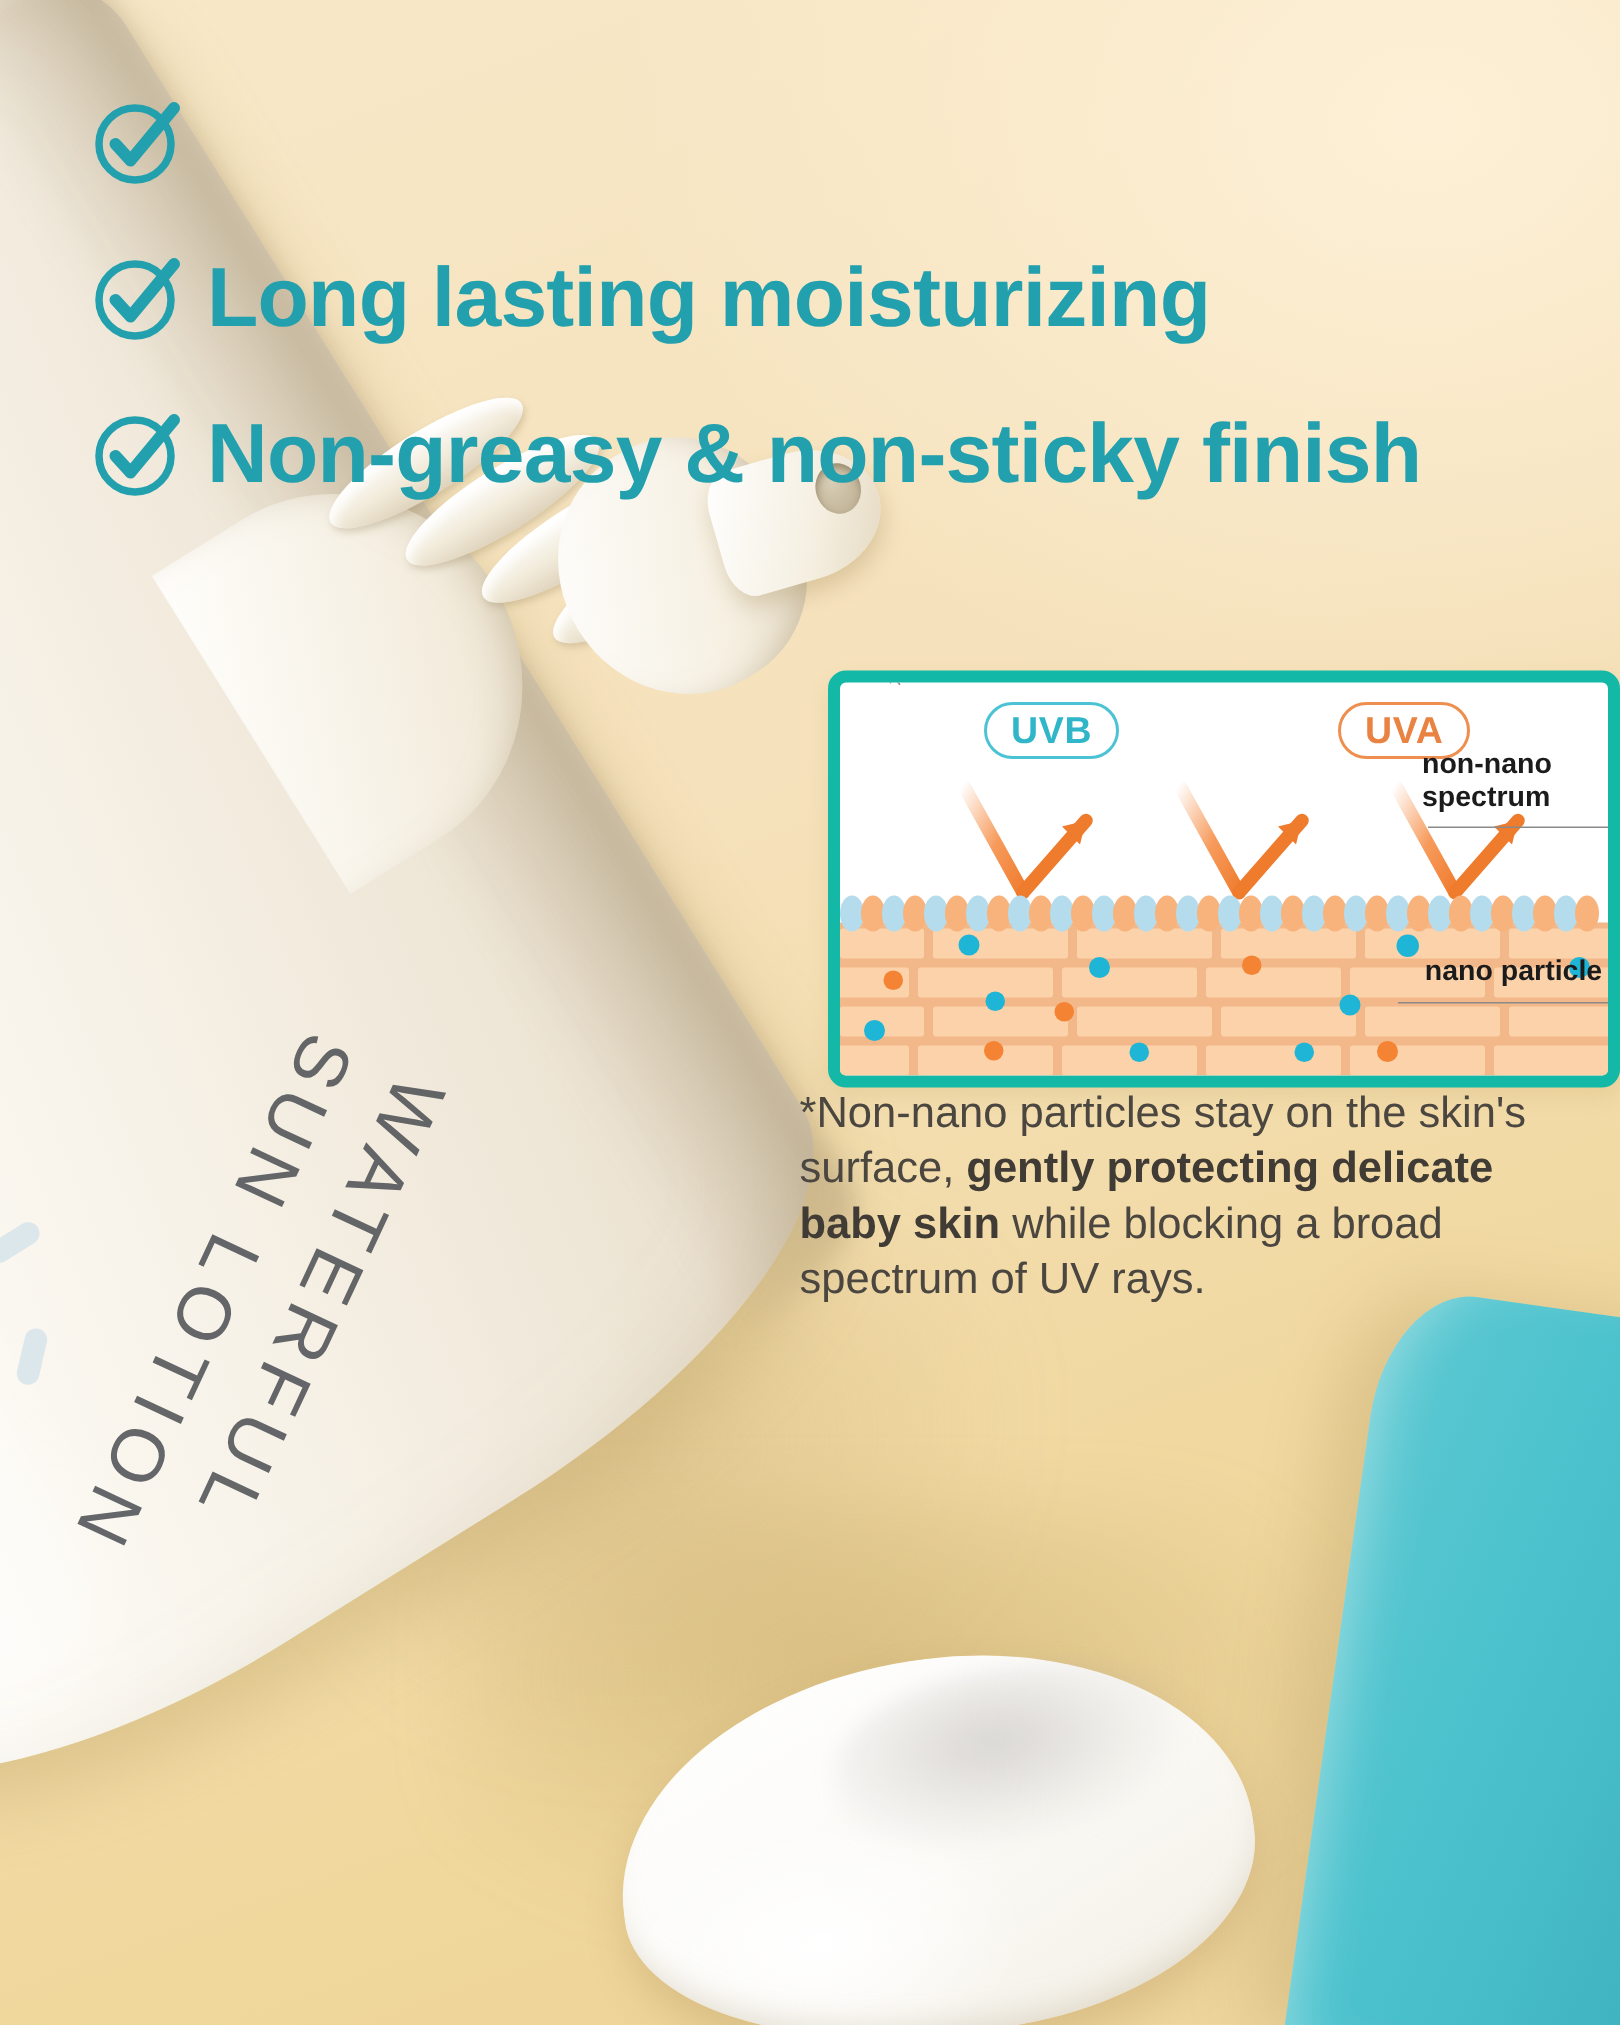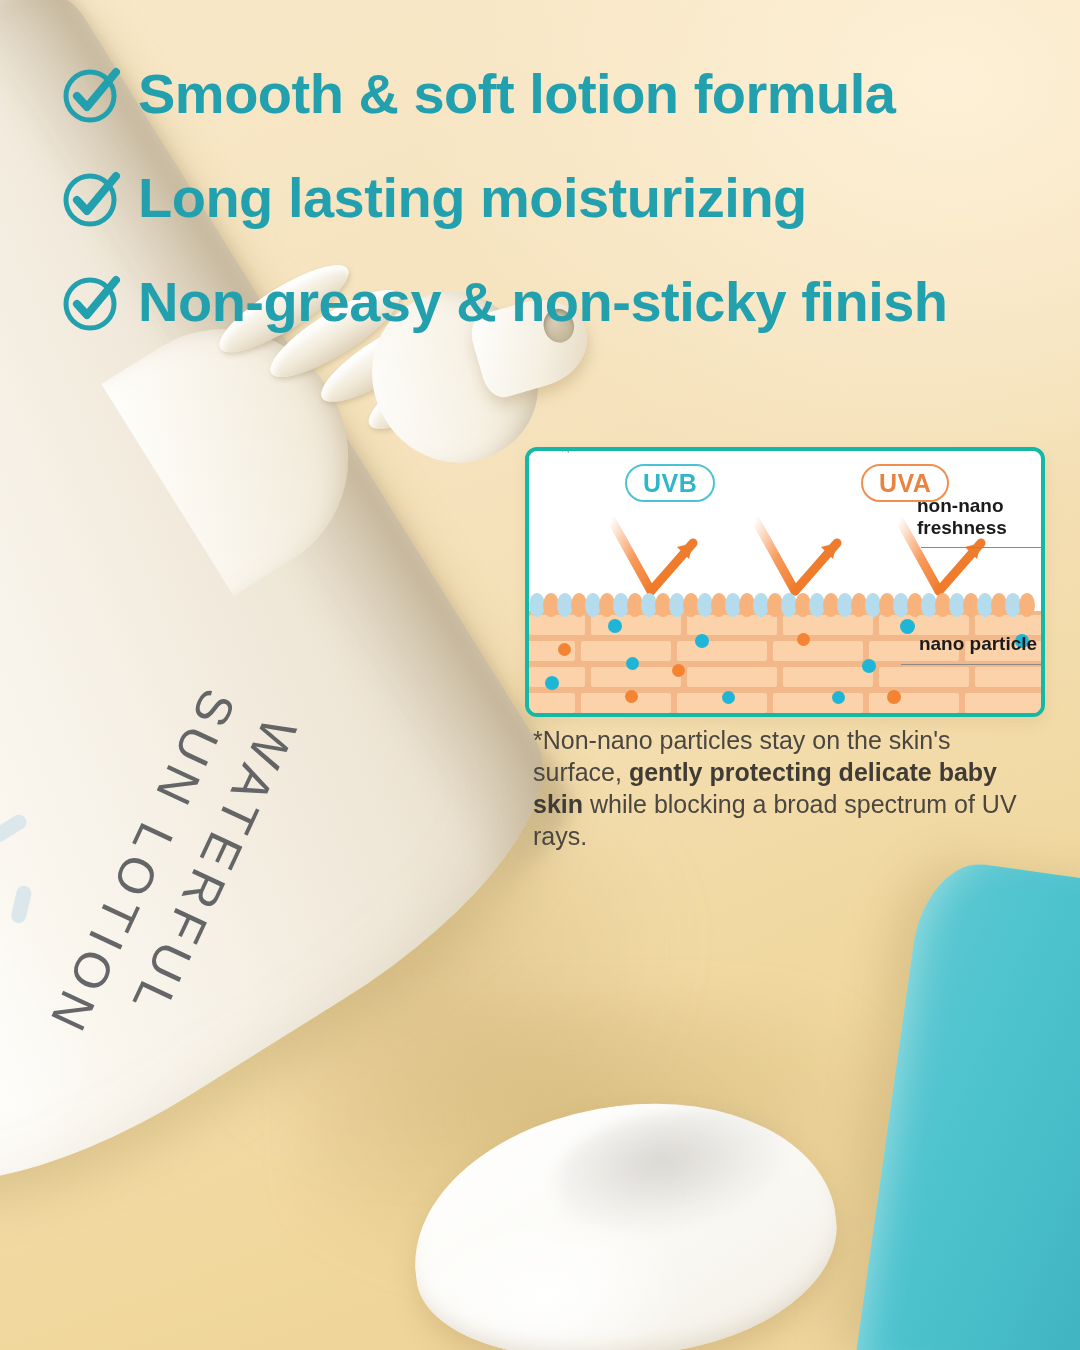--- a/index.html
+++ b/index.html
@@ -112,22 +112,22 @@
   .feature-row{display:flex;align-items:center;gap:16px;height:104px;}
   .chk{flex:0 0 auto;width:62px;height:62px;position:relative;}
   .chk svg{display:block;width:62px;height:62px;}
   .feature-text{
     color:#23A0AE;font-size:56px;line-height:1;font-weight:700;
     font-family:"Liberation Sans",sans-serif;
     letter-spacing:-.5px;white-space:nowrap;
   }
 
   
-  .panel{position:absolute;left:525px;top:447px;width:512px;height:262px;
-    background:#ffffff;border:4px solid #14b8a6;border-radius:12px;
+  .panel{position:absolute;left:552px;top:447px;width:512px;height:262px;
+    background:#ffffff;border:8px solid #14b8a6;border-radius:12px;
     box-shadow:0 6px 14px rgba(160,124,60,.12);overflow:hidden;}
   .panel-inner{position:absolute;inset:0;}
 
   .tag{position:absolute;display:flex;align-items:center;justify-content:center;
     height:34px;padding:0 16px;border-radius:20px;font-weight:700;font-size:25px;
     letter-spacing:.5px;font-family:"Liberation Sans",sans-serif;background:#fff;}
   .tag-uvb{left:96px;top:13px;border:2px solid #4cc3d4;color:#31b6c9;}
   .tag-uva{left:332px;top:13px;border:2px solid #ef8f4f;color:#ea8342;}
 
   .arrow{position:absolute;top:66px;width:96px;height:82px;}
@@ -156,21 +156,21 @@
   .lead{position:absolute;background:#8a8a8a;height:1px;}
   .lead-h1{left:392px;top:96px;width:120px;}
   .lead-h2{left:372px;top:213px;width:140px;}
   .lead-d1{left:362px;top:96px;width:34px;height:1px;transform:rotate(52deg);
     transform-origin:right center;background:#8a8a8a;}
   .lead-d2{left:340px;top:213px;width:40px;height:1px;transform:rotate(50deg);
     transform-origin:right center;background:#8a8a8a;}
 
   
   .caption{position:absolute;left:533px;top:724px;width:512px;
-    color:#4b4740;font-size:25px;line-height:1.28;
+    color:#4b4740;font-size:29px;line-height:1.28;
     font-family:"Liberation Sans",sans-serif;}
   .caption b{font-weight:700;color:#403c35;}
 </style>
 </head>
 <body>
 
 <div id="stage">
 
   <div class="bg-base"></div>
   <div class="table-shadow-2"></div>
@@ -215,21 +215,20 @@
 
   <div class="features">
 
     <div class="feature-row">
       <span class="chk">
         <svg viewBox="0 0 62 62">
             <circle cx="30" cy="33" r="24" fill="none" stroke="#23A0AE" stroke-width="5"></circle>
             <path d="M17 33 L27 44 L56 9" fill="none" stroke="#23A0AE" stroke-width="8" stroke-linecap="round" stroke-linejoin="round"></path>
           </svg>
       </span>
-      <span class="feature-text">Smooth &amp; soft lotion formula</span>
     </div>
 
 
     <div class="feature-row">
       <span class="chk">
         <svg viewBox="0 0 62 62">
             <circle cx="30" cy="33" r="24" fill="none" stroke="#23A0AE" stroke-width="5"></circle>
             <path d="M17 33 L27 44 L56 9" fill="none" stroke="#23A0AE" stroke-width="8" stroke-linecap="round" stroke-linejoin="round"></path>
           </svg>
       </span>
@@ -384,21 +383,21 @@
         <span class="np or" style="left:268px;top:182px;width:13px;height:13px;"></span>
         <span class="np cy" style="left:333px;top:208px;width:14px;height:14px;"></span>
         <span class="np cy" style="left:303px;top:240px;width:13px;height:13px;"></span>
         <span class="np cy" style="left:371px;top:168px;width:15px;height:15px;"></span>
         <span class="np or" style="left:358px;top:239px;width:14px;height:14px;"></span>
         <span class="np cy" style="left:486px;top:183px;width:14px;height:14px;"></span>
       </div>
 
       <div class="callout c-nonnano">
         <div>non-nano</div>
-        <div>freshness</div>
+        <div>spectrum</div>
       </div>
       <div class="lead lead-h1"></div>
       <div class="lead-d1"></div>
 
       <div class="callout c-nano">nano particle</div>
       <div class="lead lead-h2"></div>
       <div class="lead-d2"></div>
 
     </div>
   </div>

